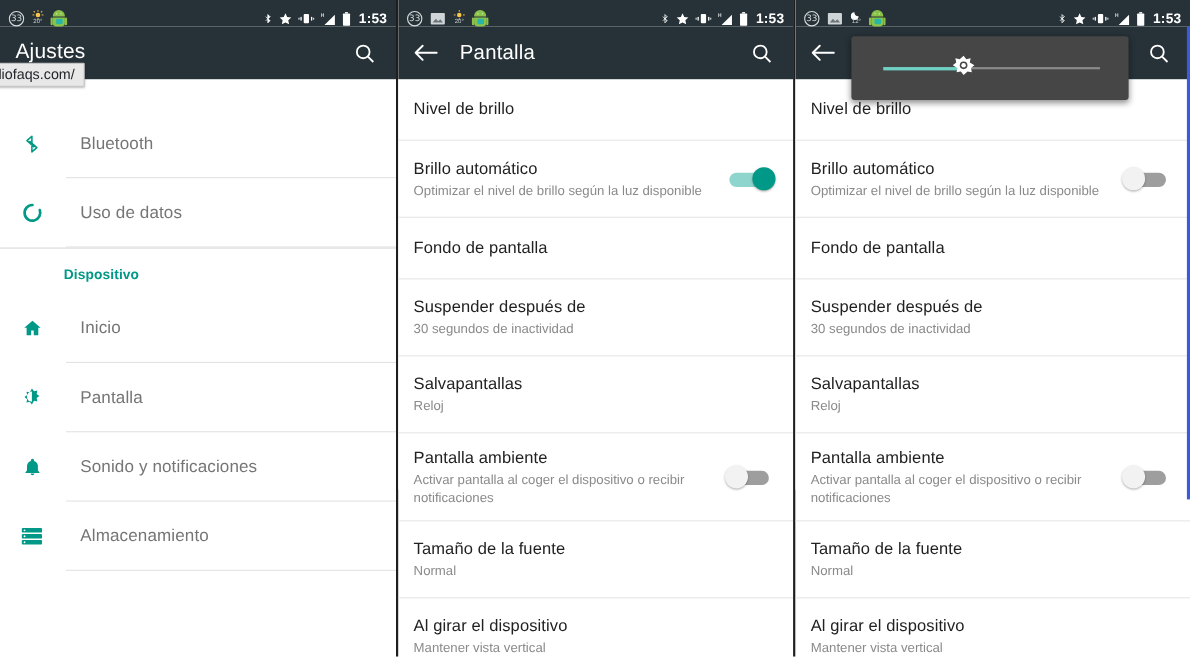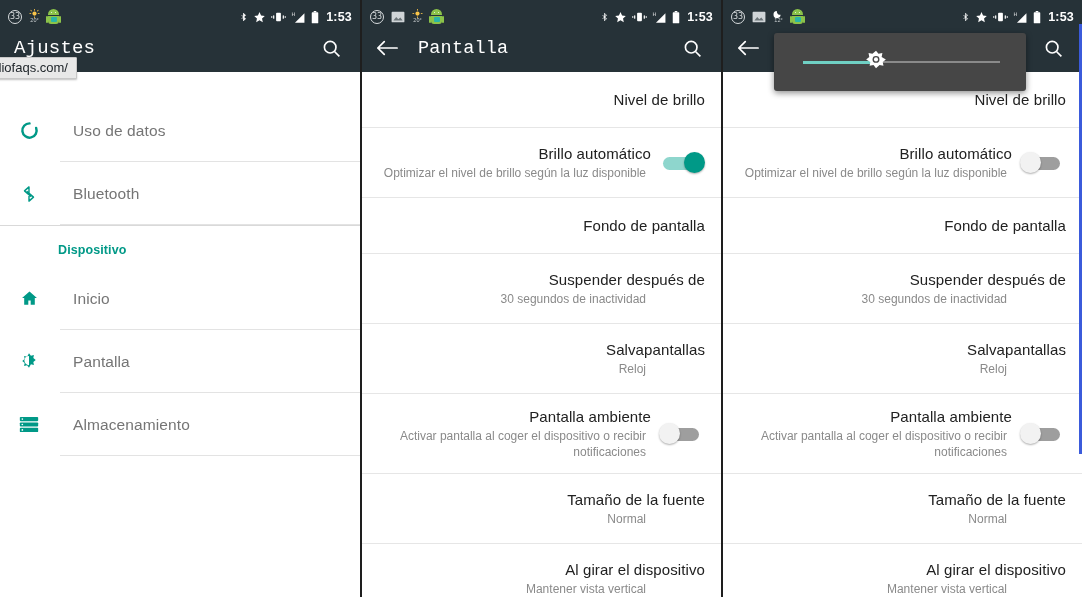--- a/index.html
+++ b/index.html
@@ -66,21 +66,20 @@
   
   .toolbar {
     height: 48px;
     background: #263238;
     display: flex;
     align-items: center;
     padding: 0 14px;
     color: #fff;
     position: relative;
     z-index: 4;
-    font-family: Liberation Mono, monospace;
   }
   .toolbar .title {
     font-size: 19px;
     font-weight: 500;
     letter-spacing: .2px;
   }
   .toolbar .title.with-back { margin-left: 20px; font-size: 18.5px; }
   .toolbar .spacer { flex: 1; }
   .back-arrow, .search-btn { display:flex; align-items:center; justify-content:center; cursor:pointer; }
   .search-btn { width: 30px; height: 30px; }
@@ -126,21 +125,21 @@
   .nav-gap { height: 8px; background: #fff; border-top: 1px solid #d9d9d9; }
   .nav-section {
     height: 34px; display:flex; align-items:center;
     padding-left: 14px;
     font-size: 12.5px; font-weight: 700; color: #009987;
     letter-spacing: .1px;
     margin-left: 44px;
   }
 
   
-  .settings-list { background:#fff; height: 373px; position:relative;text-align:right; }
+  .settings-list { background:#fff; height: 373px; position:relative; }
   .s-row {
     position: relative;
     display: flex; align-items: center;
     padding: 0 16px 0 14px;
     border-bottom: 1px solid #e6e6e6;
     min-height: 56px;
   }
   .s-row .s-text { flex: 1; padding: 13px 0; }
   .s-title {
     font-size: 15px; color: #212121; letter-spacing: .1px; line-height: 19px;
@@ -272,35 +271,35 @@
       </span>
     </div>
 
     <div class="url-tooltip">udiofaqs.com/</div>
 
     <div class="drawer">
       <div class="drawer-top-cut"></div>
 
       <div class="nav-item">
         <span class="nav-icon">
+          <svg width="18" height="20" viewBox="0 0 24 24">
+              <path d="M12 2.5v19l6-5.3-9-7.9M12 21.5v-19L6 7.8l9 7.9" stroke="#009987" stroke-width="1.9" fill="none" stroke-linejoin="round"></path>
+            </svg>
+        </span>
+        <span class="nav-label">Bluetooth</span>
+        <span class="divider"></span>
+      </div>
+
+      <div class="nav-item">
+        <span class="nav-icon">
           <svg width="19" height="19" viewBox="0 0 24 24">
               <path d="M12 3a9 9 0 1 0 8.4 5.8" stroke="#009987" stroke-width="3.1" fill="none" stroke-linecap="round"></path>
             </svg>
         </span>
         <span class="nav-label">Uso de datos</span>
-        <span class="divider"></span>
-      </div>
-
-      <div class="nav-item">
-        <span class="nav-icon">
-          <svg width="18" height="20" viewBox="0 0 24 24">
-              <path d="M12 2.5v19l6-5.3-9-7.9M12 21.5v-19L6 7.8l9 7.9" stroke="#009987" stroke-width="1.9" fill="none" stroke-linejoin="round"></path>
-            </svg>
-        </span>
-        <span class="nav-label">Bluetooth</span>
         <span class="divider"></span>
       </div>
 
 
       <div class="nav-gap"></div>
       <div class="nav-section">Dispositivo</div>
 
       <div class="nav-item">
         <span class="nav-icon">
           <svg width="19" height="19" viewBox="0 0 24 24">
@@ -315,20 +314,29 @@
         <span class="nav-icon">
           <svg width="20" height="20" viewBox="0 0 24 24">
               <path fill="#009987" d="M12 1.5l2.3 2.9 3.6-.7-.7 3.6 2.9 2.3-2.9 2.3.7 3.6-3.6-.7L12 18.9 9.7 16l-3.6.7.7-3.6L3.9 10.8 6.8 8.5 6.1 4.9l3.6.7z"></path>
               <path fill="#ffffff" d="M12 5.3v11a5.5 5.5 0 0 1 0-11z" transform="translate(0 -.5)"></path>
             </svg>
         </span>
         <span class="nav-label">Pantalla</span>
         <span class="divider"></span>
       </div>
 
+      <div class="nav-item">
+        <span class="nav-icon">
+          <svg width="17" height="20" viewBox="0 0 24 24">
+              <path fill="#009987" d="M12 22c1.3 0 2.3-1 2.3-2.2H9.7C9.7 21 10.7 22 12 22zm7-6v-5.5c0-3.4-1.8-6.2-5-7V2.8a2 2 0 0 0-4 0v.7c-3.2.8-5 3.6-5 7V16l-2 2v1h18v-1z"></path>
+            </svg>
+        </span>
+        <span class="nav-label">Sonido y notificaciones</span>
+        <span class="divider"></span>
+      </div>
 
       <div class="nav-item">
         <span class="nav-icon">
           <svg width="20" height="17" viewBox="0 0 24 20">
               <g fill="#009987">
                 <rect x="1" y="1" width="22" height="5" rx="1"></rect>
                 <rect x="1" y="7.5" width="22" height="5" rx="1"></rect>
                 <rect x="1" y="14" width="22" height="5" rx="1"></rect>
               </g>
               <g fill="#ffffff">

